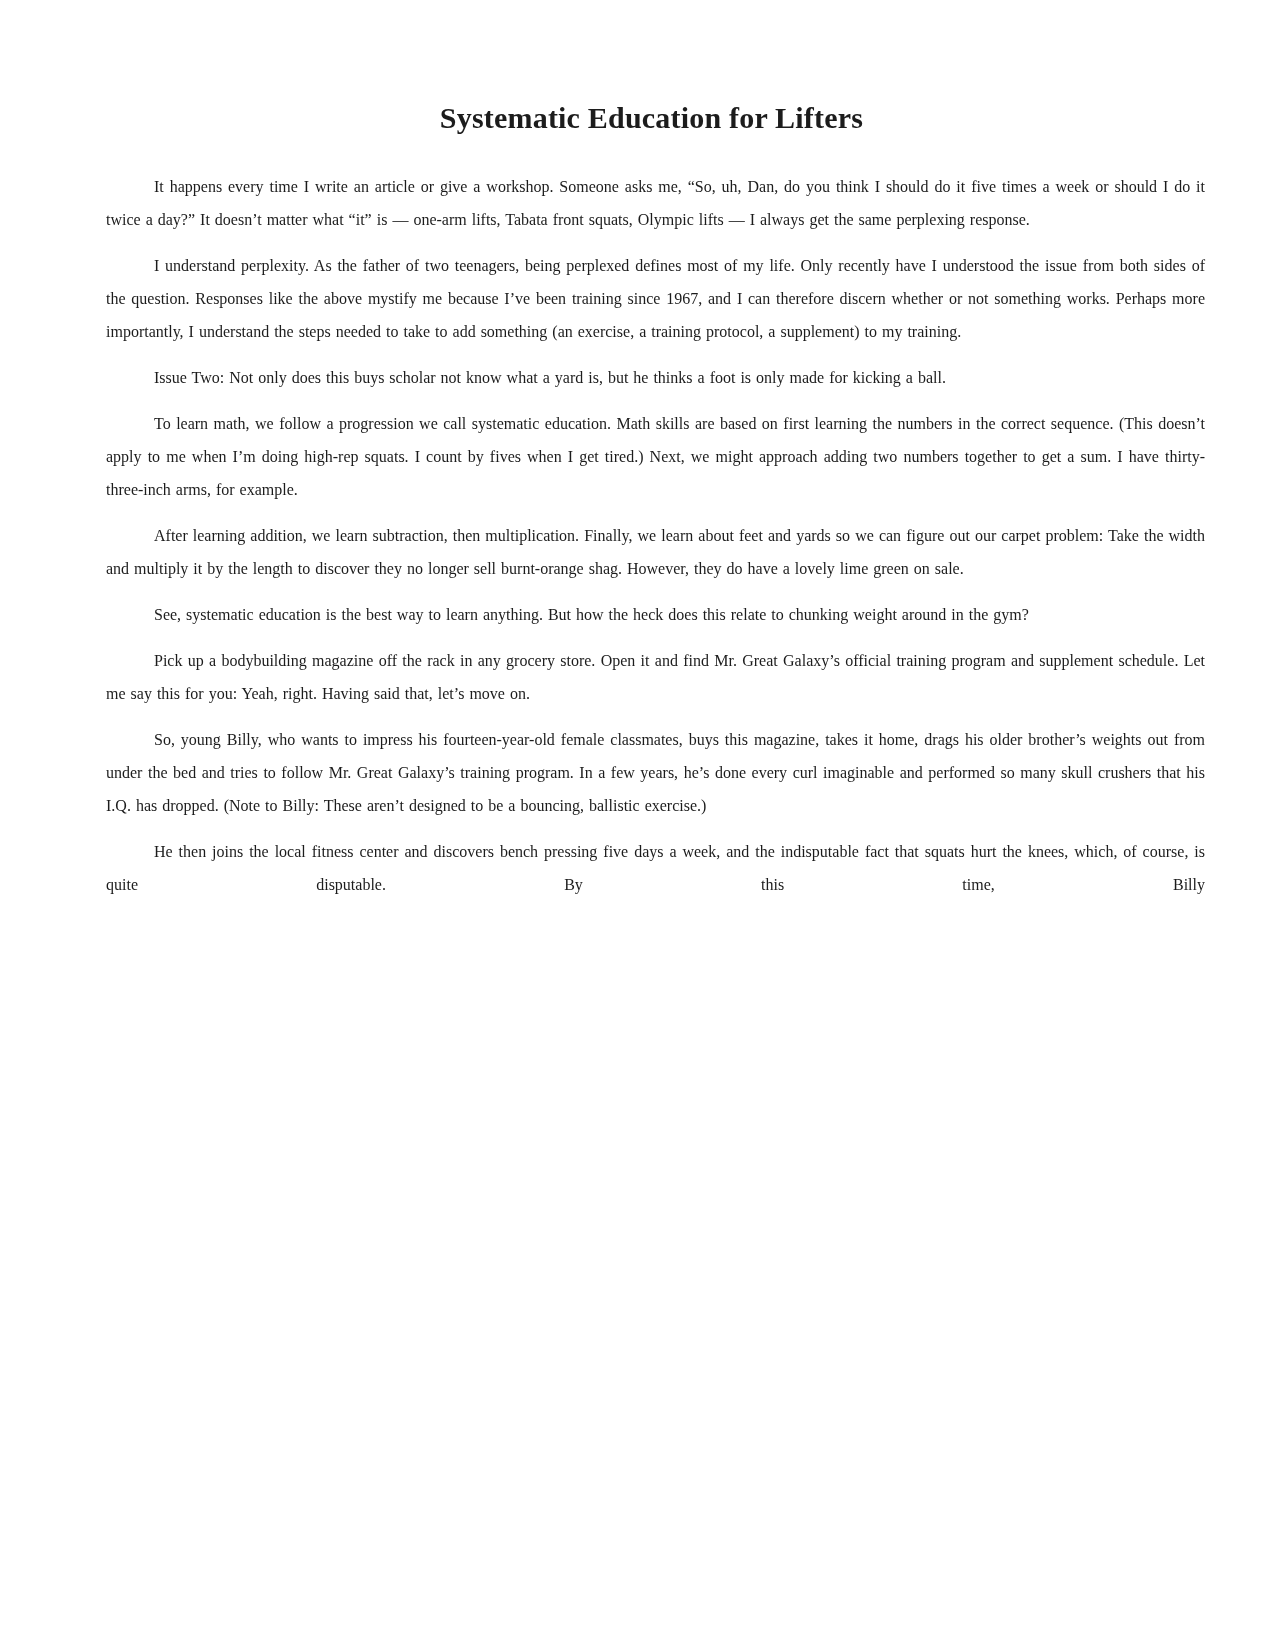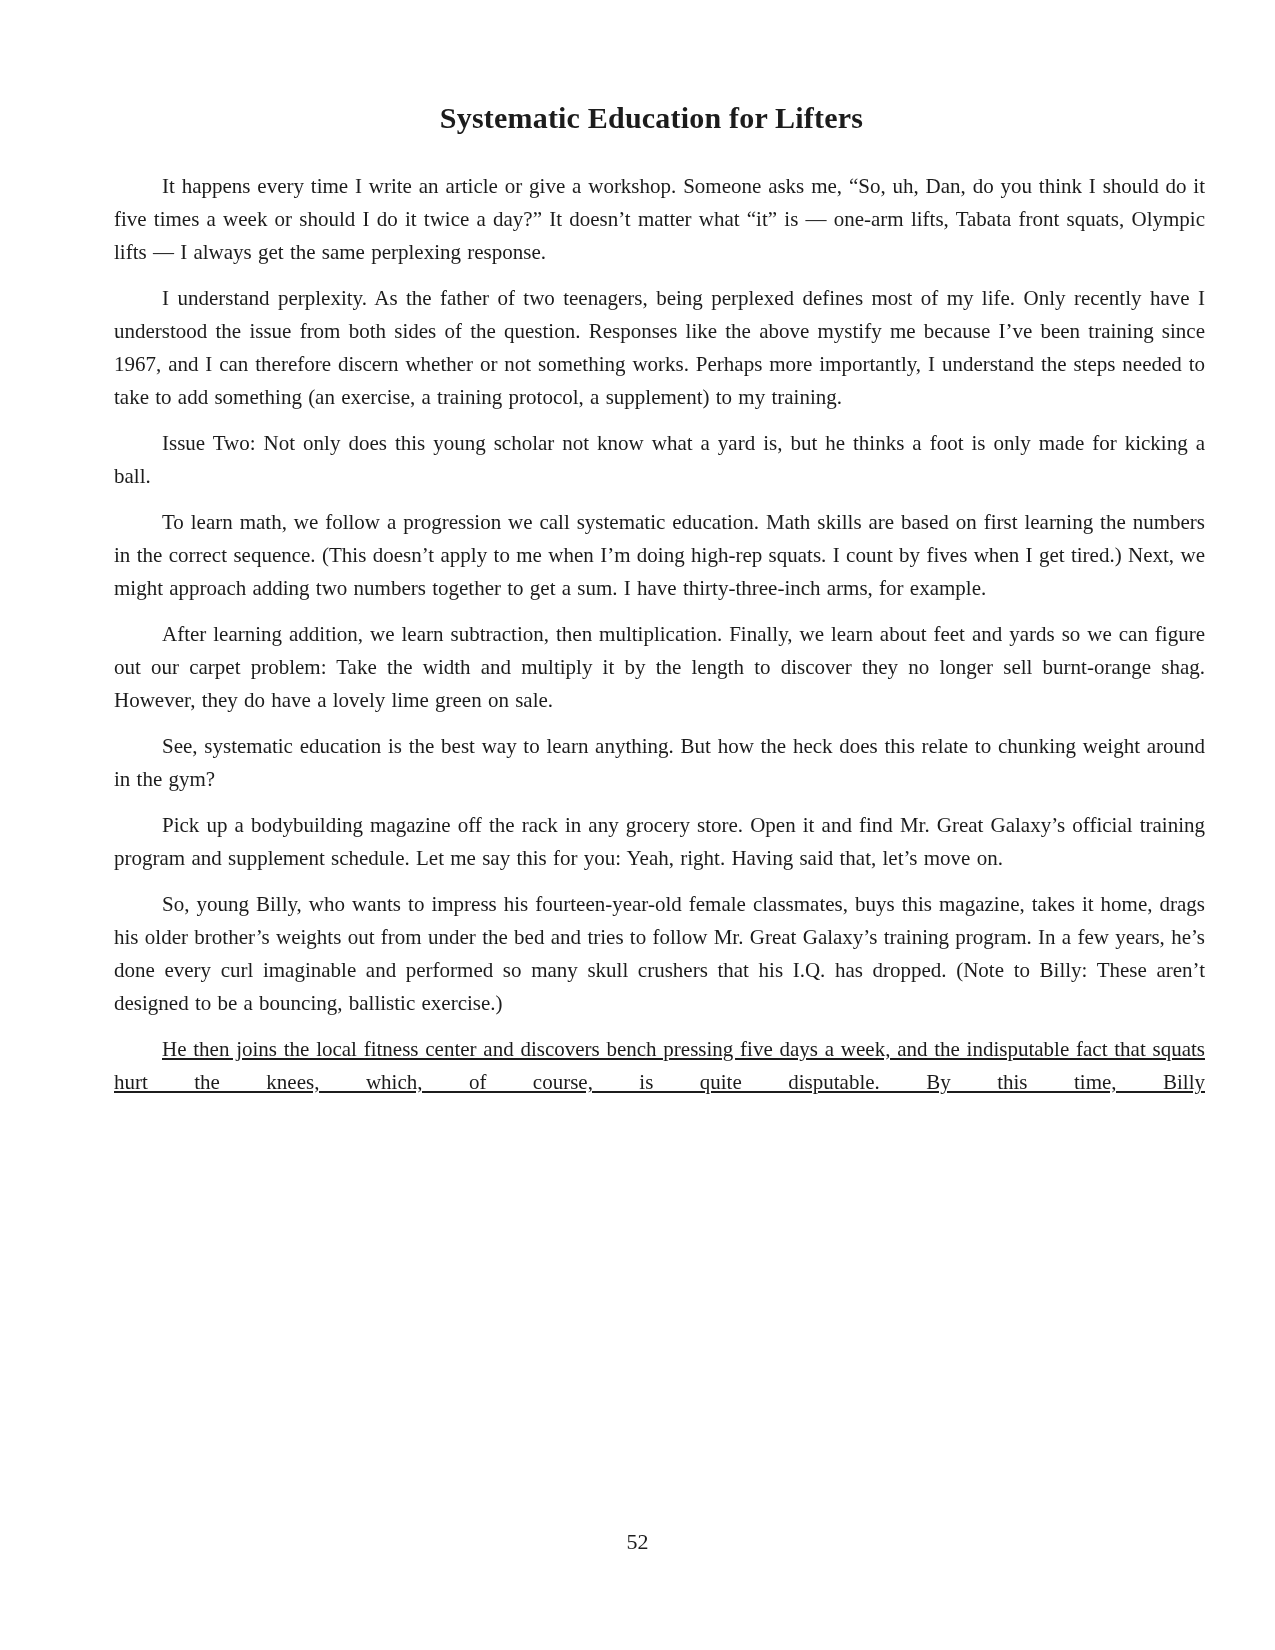--- a/index.html
+++ b/index.html
@@ -20,30 +20,29 @@
   }
   .doc-title {
     font-size: 30px;
     line-height: 36px;
     font-weight: 700;
     text-align: center;
     letter-spacing: 0.2px;
     margin: 0 0 34px 0;
   }
   .body-text p {
-    font-size: 21px;
+    font-size: 16px;
     line-height: 33px;
     text-align: justify;
     text-indent: 48px;
-    margin: 0 0 13px 16px;
+    margin: 0 0 13px 8px;
     word-spacing: 1px;
   }
   .body-text p.continues {
     text-align-last: justify;
-    text-decoration: underline;
   }
   .page-number {
     position: absolute;
     top: 1528px;
     left: 0;
     width: 100%;
     text-align: center;
     font-size: 22px;
     line-height: 28px;
   }
@@ -51,24 +50,23 @@
 </head>
 <body>
 
 <div class="page">
 
   <h1 class="doc-title">Systematic Education for Lifters</h1>
 
   <div class="body-text">
     <p>It happens every time I write an article or give a workshop. Someone asks me, “So, uh, Dan, do you think I should do it five times a week or should I do it twice a day?” It doesn’t matter what “it” is — one-arm lifts, Tabata front squats, Olympic lifts — I always get the same perplexing response.</p>
     <p>I understand perplexity. As the father of two teenagers, being perplexed defines most of my life. Only recently have I understood the issue from both sides of the question. Responses like the above mystify me because I’ve been training since 1967, and I can therefore discern whether or not something works. Perhaps more importantly, I understand the steps needed to take to add something (an exercise, a training protocol, a supplement) to my training.</p>
-    <p>Issue Two: Not only does this young scholar not know what a yard is, but he thinks a foot is only made for kicking a ball.</p>
+    <p>Issue Two: Not only does this buys scholar not know what a yard is, but he thinks a foot is only made for kicking a ball.</p>
     <p>To learn math, we follow a progression we call systematic education. Math skills are based on first learning the numbers in the correct sequence. (This doesn’t apply to me when I’m doing high-rep squats. I count by fives when I get tired.) Next, we might approach adding two numbers together to get a sum. I have thirty-three-inch arms, for example.</p>
     <p>After learning addition, we learn subtraction, then multiplication. Finally, we learn about feet and yards so we can figure out our carpet problem: Take the width and multiply it by the length to discover they no longer sell burnt-orange shag. However, they do have a lovely lime green on sale.</p>
     <p>See, systematic education is the best way to learn anything. But how the heck does this relate to chunking weight around in the gym?</p>
     <p>Pick up a bodybuilding magazine off the rack in any grocery store. Open it and find Mr. Great Galaxy’s official training program and supplement schedule. Let me say this for you: Yeah, right. Having said that, let’s move on.</p>
     <p>So, young Billy, who wants to impress his fourteen-year-old female classmates, buys this magazine, takes it home, drags his older brother’s weights out from under the bed and tries to follow Mr. Great Galaxy’s training program. In a few years, he’s done every curl imaginable and performed so many skull crushers that his I.Q. has dropped. (Note to Billy: These aren’t designed to be a bouncing, ballistic exercise.)</p>
     <p class="continues">He then joins the local fitness center and discovers bench pressing five days a week, and the indisputable fact that squats hurt the knees, which, of course, is quite disputable. By this time, Billy</p>
   </div>
 
-  <div class="page-number">52</div>
 
 </div>
 
 </body></html>

